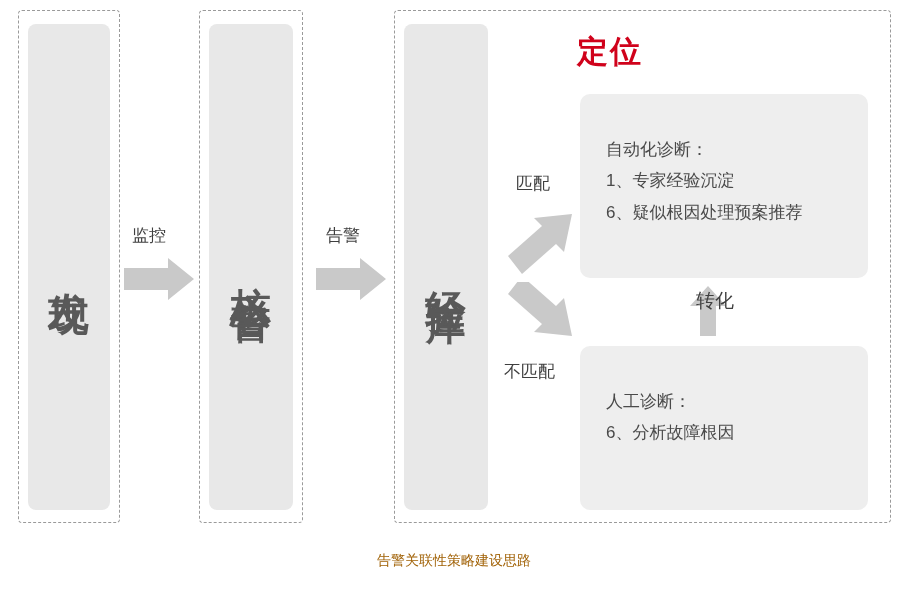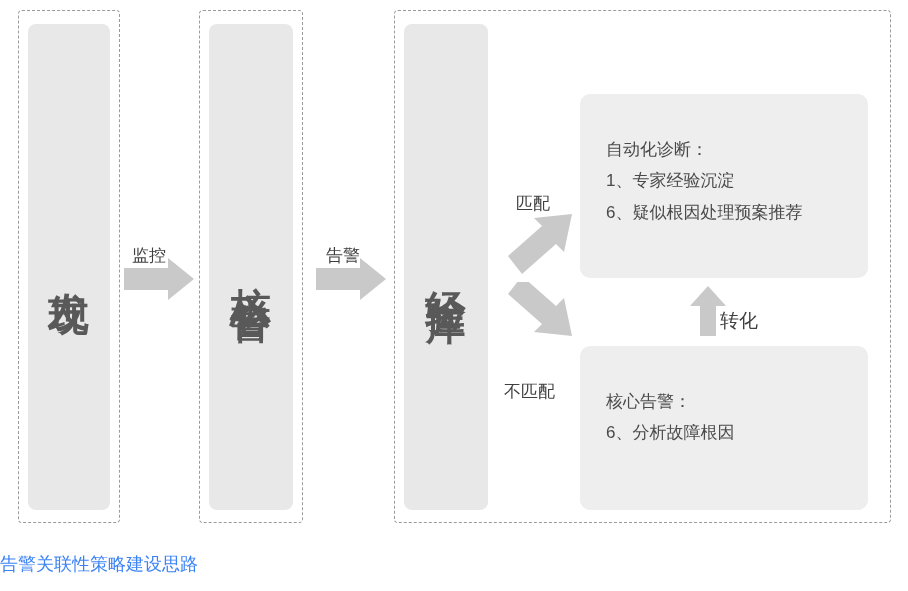--- a/index.html
+++ b/index.html
@@ -57,35 +57,34 @@
     line-height: 1.85;
   }
   .panel .line {
     white-space: nowrap;
   }
   .label {
     position: absolute;
     font-size: 17px;
     color: #3f3f3f;
     white-space: nowrap;
-    margin-top: 20px;
   }
   .title-locate {
     position: absolute;
     font-size: 31px;
     font-weight: bold;
     color: #d0021b;
     letter-spacing: 2px;
   }
   .caption {
     position: absolute;
     width: 100%;
-    text-align: left;
-    font-size: 18px;
-    color: #3b82f6;
+    text-align: center;
+    font-size: 14px;
+    color: #a16207;
   }
   .arrow {
     position: absolute;
   }
 </style>
 </head>
 <body>
 
 <div class="canvas">
 
@@ -112,44 +111,45 @@
   <svg class="arrow" style="left:124px; top:258px;" width="72" height="42" viewBox="0 0 72 42">
     <polygon points="0,10 44,10 44,0 70,21 44,42 44,32 0,32" fill="#c9c9c9"></polygon>
   </svg>
 
   <div class="label" style="left:326px; top:224px;">告警</div>
 
   <svg class="arrow" style="left:316px; top:258px;" width="72" height="42" viewBox="0 0 72 42">
     <polygon points="0,10 44,10 44,0 70,21 44,42 44,32 0,32" fill="#c9c9c9"></polygon>
   </svg>
 
+  <div class="title-locate" style="left:577px; top:31px;">定位</div>
 
   <div class="label" style="left:516px; top:172px;">匹配</div>
 
   <svg class="arrow" style="left:502px; top:212px;" width="76" height="74" viewBox="0 0 76 74">
     <polygon points="6,44 40,14 32,6 70,2 62,40 54,32 20,62" fill="#c9c9c9"></polygon>
   </svg>
 
   <div class="label" style="left:504px; top:360px;">不匹配</div>
 
   <svg class="arrow" style="left:502px; top:282px;" width="76" height="74" viewBox="0 0 76 74">
     <polygon points="6,12 40,42 32,50 70,54 62,16 54,24 20,-6" fill="#c9c9c9"></polygon>
   </svg>
 
   <div class="panel" style="left:580px; top:94px; width:288px; height:184px;">
     <div class="line">自动化诊断：</div>
     <div class="line">1、专家经验沉淀</div>
     <div class="line">6、疑似根因处理预案推荐</div>
   </div>
 
   <div class="panel" style="left:580px; top:346px; width:288px; height:164px;">
-    <div class="line">核心告警：</div>
+    <div class="line">人工诊断：</div>
     <div class="line">6、分析故障根因</div>
   </div>
 
   <svg class="arrow" style="left:688px; top:286px;" width="40" height="52" viewBox="0 0 40 52">
     <polygon points="20,0 38,20 28,20 28,50 12,50 12,20 2,20" fill="#c9c9c9"></polygon>
   </svg>
-  <div class="label" style="left:720px; top:288px; font-size:19px;">转化</div>
+  <div class="label" style="left:696px; top:288px; font-size:19px;">转化</div>
 
   <div class="caption" style="left:0; top:552px;">告警关联性策略建设思路</div>
 
 </div>
 
 </body></html>

